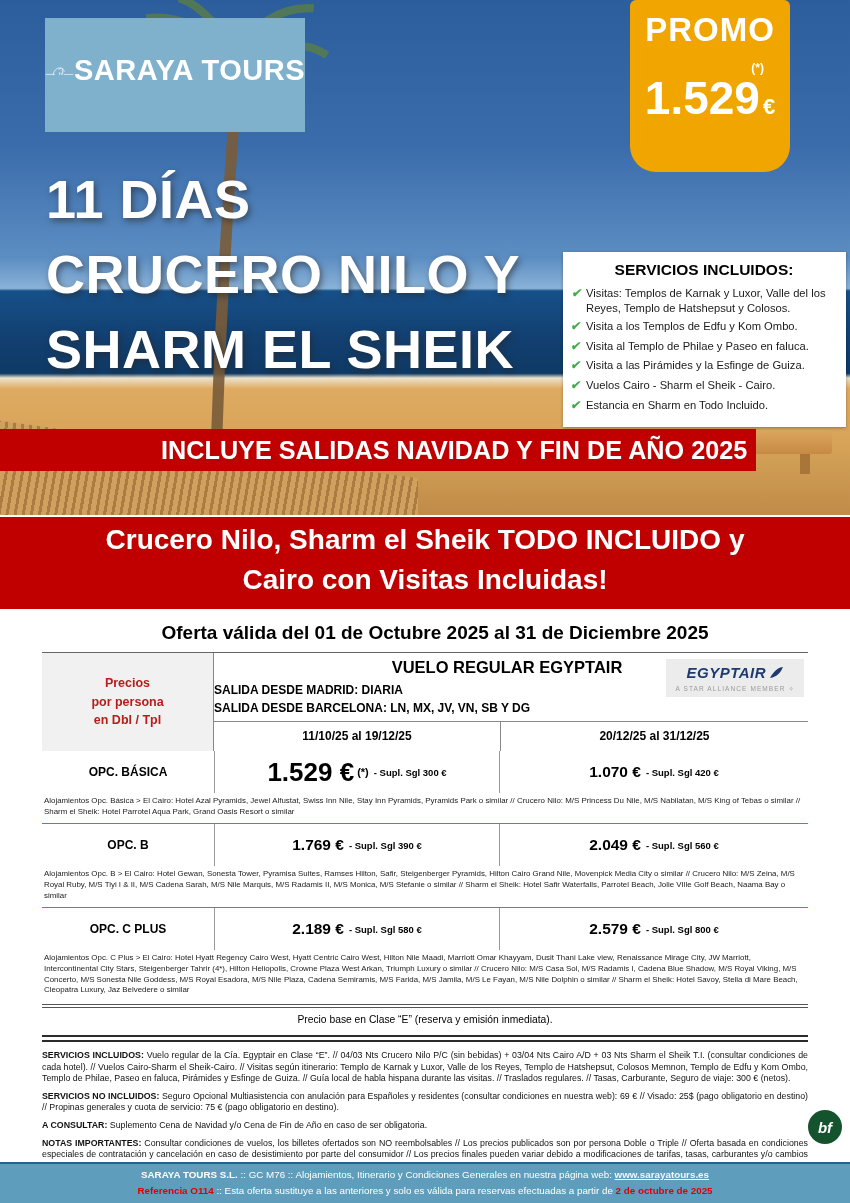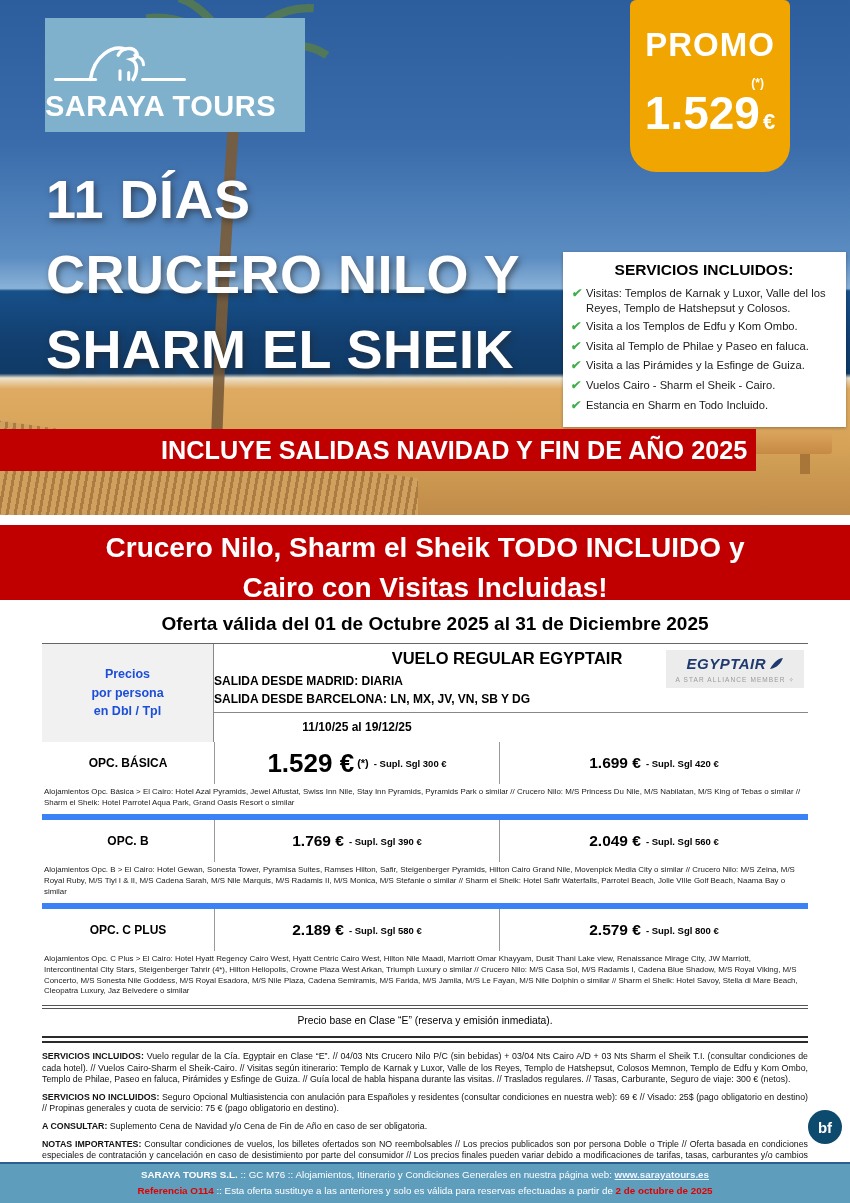--- a/index.html
+++ b/index.html
@@ -14,90 +14,90 @@
       #ece2cd 73.4%, #dfab62 75.5%, #d5a258 87%, #bf8b48 100%);}
   .palm{position:absolute;left:115px;top:-4px;width:230px;height:480px;opacity:.9;}
   .thatch{position:absolute;left:-22px;bottom:-8px;width:440px;height:112px;
     background:repeating-linear-gradient(100deg,#cfa05e 0 5px,#ab7c41 5px 8px);
     clip-path:polygon(0 6%,100% 60%,100% 100%,0 100%);}
   .lounger{position:absolute;right:18px;top:430px;width:238px;height:24px;
     background:linear-gradient(180deg,#dca65e,#c68a44);border-radius:3px;}
   .lounger-leg{position:absolute;right:40px;top:454px;width:10px;height:20px;background:#a9763a;}
 
   .logo-box{position:absolute;left:45px;top:18px;width:260px;height:114px;background:#7fb1cd;
-    display:flex;flex-direction:column;align-items:flex-start;justify-content:flex-end;padding-bottom:9px;box-sizing:border-box;}
+    display:flex;align-items:center;justify-content:flex-end;padding-bottom:9px;box-sizing:border-box;}
   .logo-name{color:#fff;font-weight:bold;font-size:29px;letter-spacing:.5px;white-space:nowrap;}
 
   .promo{position:absolute;left:630px;top:0;width:160px;height:172px;background:#f0a500;
-    border-radius:6px 6px 26px 26px;color:#fff;text-align:center;box-sizing:border-box;padding-top:26px;}
+    border-radius:6px 6px 26px 26px;color:#fff;text-align:center;box-sizing:border-box;padding-top:11px;}
   .promo-label{font-size:33px;font-weight:bold;letter-spacing:1px;}
   .promo-mark{display:block;text-align:right;padding-right:26px;font-size:12px;font-weight:bold;margin-top:12px;}
   .promo-price-row{font-weight:bold;line-height:1;margin-top:0;}
   .promo-price{font-size:46px;}
   .promo-cur{font-size:22px;margin-left:3px;}
 
   .hero-title{position:absolute;left:46px;top:162px;color:#fff;font-weight:bold;font-size:54px;
     line-height:75px;letter-spacing:.5px;text-shadow:2px 3px 6px rgba(40,40,40,.6);white-space:nowrap;}
 
   .services{position:absolute;left:563px;top:252px;width:283px;background:#fff;box-sizing:border-box;
     padding:9px 9px 10px 8px;box-shadow:0 1px 3px rgba(0,0,0,.3);}
   .services-title{margin:0 0 7px;text-align:center;font-size:15.5px;font-weight:bold;color:#000;}
   .svc-item{display:flex;font-size:11.2px;line-height:1.3;margin-bottom:4px;color:#1a1a1a;}
   .svc-check{color:#3fae49;font-weight:bold;margin-right:5px;font-size:12px;flex:0 0 auto;transform:skewX(-8deg);}
 
   .banner1{position:absolute;left:0;top:429px;width:756px;height:42px;background:#c00000;color:#fff;
     display:flex;align-items:center;justify-content:flex-end;font-weight:bold;font-size:26px;white-space:nowrap;}
   .banner1 span{transform:scaleX(.97);}
 
   
-  .banner2{height:75px;background:#c00000;color:#fff;text-align:center;font-weight:bold;
-    font-size:28px;line-height:40px;padding-top:3px;box-sizing:border-box;margin-top:10px;}
+  .banner2{height:92px;background:#c00000;color:#fff;text-align:center;font-weight:bold;
+    font-size:28px;line-height:40px;padding-top:3px;box-sizing:border-box;margin-top:2px;}
 
   
   .offer-heading{text-align:center;font-size:19px;font-weight:bold;margin:13px 0 8px;color:#000;padding-left:20px;}
 
   .table-wrap{margin:0 42px;width:766px;box-sizing:border-box;}
   .t-top{display:grid;grid-template-columns:172px 286px 308px;border-top:1px solid #666;}
   .t-left{grid-column:1;grid-row:1 / span 2;background:#f1f1f1;border-right:1px solid #888;
     display:flex;flex-direction:column;align-items:center;justify-content:center;text-align:center;
-    font-weight:bold;font-size:12.5px;line-height:1.5;color:#1d4ed8;}
+    font-weight:bold;font-size:12.5px;line-height:1.5;color:#b91c1c;}
   .t-head{grid-column:2 / span 2;position:relative;border-bottom:1px solid #888;padding:4px 8px 4px 0;box-sizing:border-box;}
   .t-head-title{text-align:center;font-weight:bold;font-size:16.5px;margin:1px 0 4px;color:#000;}
   .salida{font-weight:bold;font-size:12px;line-height:1.5;color:#000;}
   .egyptair{position:absolute;right:4px;top:6px;background:#ececec;padding:5px 9px 4px;text-align:center;}
   .eg-row{display:flex;align-items:center;justify-content:center;}
   .egyptair-name{color:#1e3a6e;font-weight:bold;font-style:italic;font-size:15px;letter-spacing:.5px;}
   .egyptair-sub{color:#9a9a9a;font-size:6.5px;letter-spacing:1.1px;margin-top:4px;white-space:nowrap;}
   .t-date{padding:7px 0 8px;text-align:center;font-weight:bold;font-size:12px;color:#000;}
   .t-date.c2{border-left:1px solid #888;}
 
   .opt-row{display:grid;grid-template-columns:172px 286px 308px;min-height:42px;}
   .opt-cell{display:flex;align-items:center;justify-content:center;}
   .opt-cell.mid{border-left:1px solid #999;border-right:1px solid #999;}
   .opt-label{font-weight:bold;font-size:12px;color:#000;}
   .price-big{font-size:26px;font-weight:bold;color:#000;}
   .price-mid{font-size:15.5px;font-weight:bold;color:#000;}
   .price-mark{font-size:11px;font-weight:bold;margin-left:3px;color:#000;}
   .supl{font-size:9.5px;font-weight:bold;margin-left:5px;color:#000;}
   .note{font-size:7.9px;color:#222;line-height:1.35;padding:3px 2px 6px;text-align:left;}
-  .block-rule{border-top:6px solid #3b82f6;}
+  .block-rule{border-top:1px solid #3b82f6;}
 
   .dbl-rule{border-top:1px solid #555;border-bottom:1px solid #555;height:2px;margin:2px 0 6px;}
   .base1,.base2{text-align:center;font-size:10.3px;color:#000;margin:0;}
   .base1{margin-bottom:10px;text-align:center;}
   .heavy-rule{border-top:2px solid #2b2b2b;border-bottom:2px solid #2b2b2b;height:3px;margin:8px 0 8px;}
 
   
   .fine{margin:0 42px;font-size:8.8px;line-height:1.32;color:#111;text-align:justify;width:766px;box-sizing:border-box;}
   .fine p{margin:0 0 6px;}
   .fine .lbl{font-weight:bold;}
 
   .bf-badge{position:absolute;right:8px;top:1110px;width:34px;height:34px;border-radius:50%;
-    background:#0c4a6e;color:#fff;display:flex;align-items:center;justify-content:center;
-    font-weight:bold;font-size:15px;}
+    background:#14532d;color:#fff;display:flex;align-items:center;justify-content:center;
+    font-weight:bold;font-style:italic;font-size:15px;}
 
   
   .footer{position:absolute;left:0;bottom:0;width:850px;height:41px;background:#5f9dbd;
     border-top:2px solid #2b5f94;box-sizing:border-box;color:#fff;text-align:center;
     font-size:9.8px;line-height:1.62;padding-top:3px;}
   .footer .bold{font-weight:bold;}
   .footer .red{color:#e00000;font-weight:bold;}
   .footer .link{color:#eef6ff;text-decoration:underline;cursor:pointer;}
 </style>
 </head>
@@ -208,33 +208,34 @@
               <path d="M1 12 C5 4 11 1 14 1 C12 6 8 11 1 12Z" fill="#1e3a6e"></path>
             </svg>
           </div>
           <div class="egyptair-sub">
             <span>A STAR ALLIANCE MEMBER</span>
             <span>✧</span>
           </div>
         </div>
       </div>
       <div class="t-date">11/10/25 al 19/12/25</div>
+      <div class="t-date c2">20/12/25 al  31/12/25</div>
     </div>
 
     <div class="opt-row">
       <div class="opt-cell">
           <span class="opt-label">OPC. BÁSICA</span>
         </div>
       <div class="opt-cell mid">
         <span class="price-big">1.529 €</span>
         <span class="price-mark">(*)</span>
         <span class="supl">- Supl. Sgl 300 €</span>
       </div>
       <div class="opt-cell">
-        <span class="price-mid">1.699 €</span>
+        <span class="price-mid">1.070 €</span>
         <span class="supl">- Supl. Sgl 420 €</span>
       </div>
     </div>
     <div class="note">Alojamientos Opc. Básica &gt; El Cairo: Hotel Azal Pyramids, Jewel Alfustat, Swiss Inn Nile, Stay Inn Pyramids, Pyramids Park o similar // Crucero Nilo: M/S Princess Du Nile, M/S Nabilatan, M/S King of Tebas o similar // Sharm el Sheik: Hotel Parrotel Aqua Park, Grand Oasis Resort o similar</div>
 
     <div class="opt-row block-rule">
       <div class="opt-cell">
           <span class="opt-label">OPC. B</span>
         </div>
       <div class="opt-cell mid">

